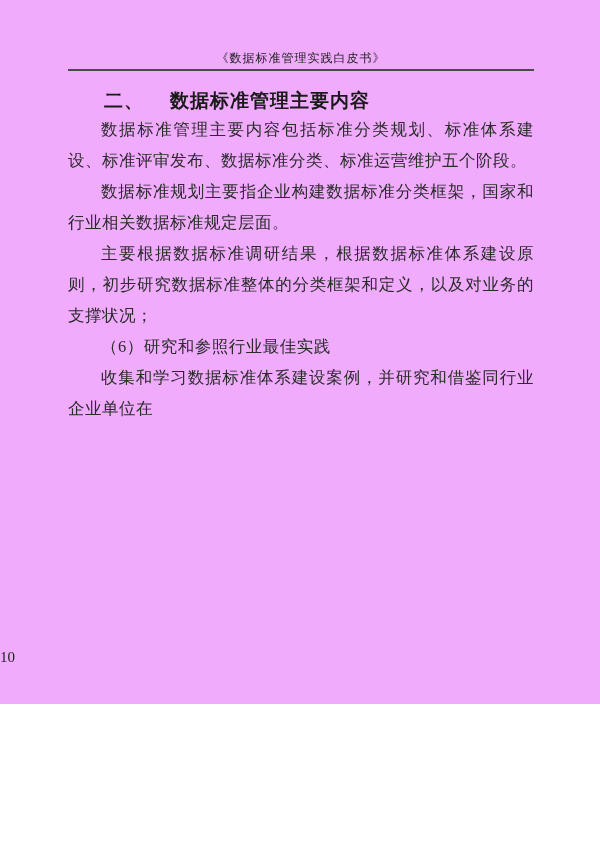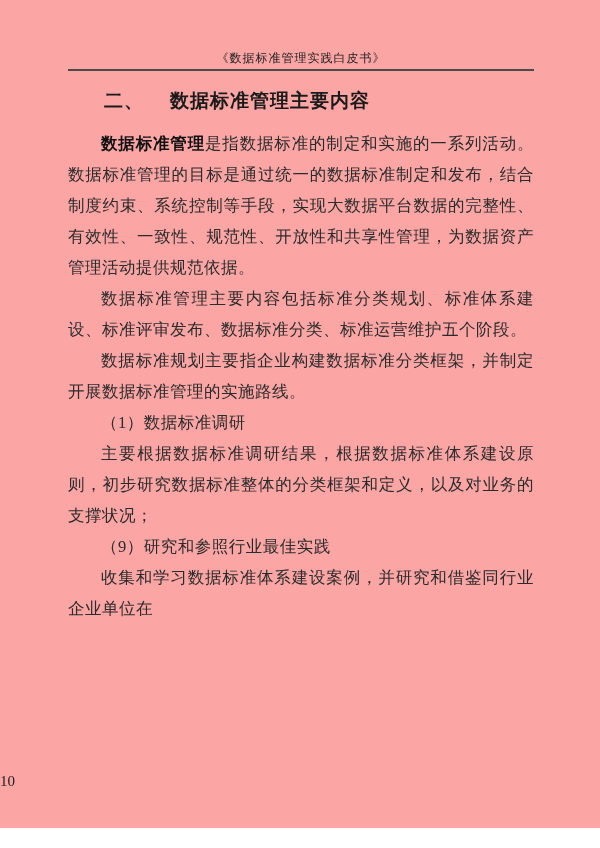--- a/index.html
+++ b/index.html
@@ -3,22 +3,22 @@
 <meta charset="utf-8">
 <style>
   html, body {
     margin: 0;
     padding: 0;
     background: #ffffff;
   }
   .page {
     position: relative;
     width: 600px;
-    height: 828px;
-    background: #fca5a5;
+    height: 704px;
+    background: #f0abfc;
     overflow: hidden;
     font-family: "Liberation Serif", "DejaVu Serif", serif;
     color: #2b2b2b;
     box-sizing: border-box;
     padding: 51px 66px 0 68px;
   }
   .doc-header {
     text-align: center;
     font-size: 12px;
     line-height: 14px;
@@ -80,35 +80,31 @@
 <div class="page">
 
   <div class="doc-header">
     <span>《数据标准管理实践白皮书》</span>
   </div>
 
   <h1 class="section-heading">
     <span class="sec-num">二、</span><span>数据标准管理主要内容</span>
   </h1>
 
-  <p class="body-para first">
-    <span class="lead-bold">数据标准管理</span><span>是指数据标准的制定和实施的一系列活动。数据标准管理的目标是通过统一的数据标准制定和发布，结合制度约束、系统控制等手段，实现大数据平台数据的完整性、有效性、一致性、规范性、开放性和共享性管理，为数据资产管理活动提供规范依据。</span>
-  </p>
 
   <p class="body-para">数据标准管理主要内容包括标准分类规划、标准体系建设、标准评审发布、数据标准分类、标准运营维护五个阶段。</p>
 
 
-  <p class="body-para">数据标准规划主要指企业构建数据标准分类框架，并制定开展数据标准管理的实施路线。</p>
+  <p class="body-para">数据标准规划主要指企业构建数据标准分类框架，国家和行业相关数据标准规定层面。</p>
 
 
-  <p class="body-para">（1）数据标准调研</p>
 
 
 
   <p class="body-para">主要根据数据标准调研结果，根据数据标准体系建设原则，初步研究数据标准整体的分类框架和定义，以及对业务的支撑状况；</p>
 
-  <p class="body-para">（9）研究和参照行业最佳实践</p>
+  <p class="body-para">（6）研究和参照行业最佳实践</p>
 
   <p class="body-para">收集和学习数据标准体系建设案例，并研究和借鉴同行业企业单位在</p>
 
   <div class="page-number">10</div>
 
 </div>
 
 </body></html>

